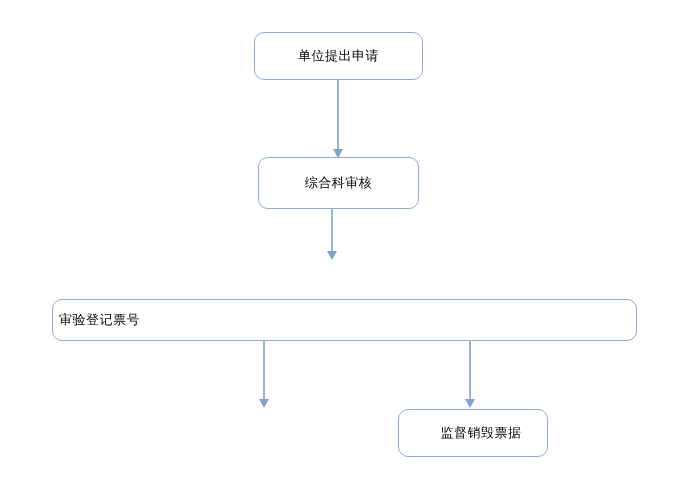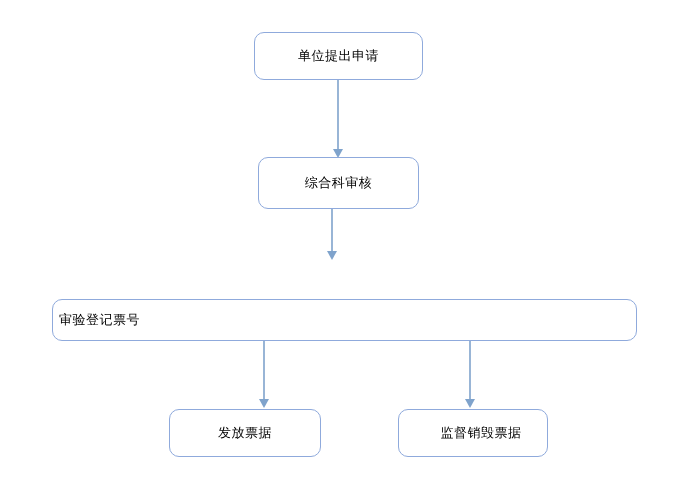--- a/index.html
+++ b/index.html
@@ -115,21 +115,18 @@
   <div class="node" id="node-review">
     <span>综合科审核</span>
   </div>
 
   <div class="node" id="node-tasks">
     <span class="task-text">审验登记票号</span>
     <span class="task-gap"></span>
     <span class="task-gap"></span>
   </div>
 
-  <div class="node" id="node-issue">
-    <span>发放票据</span>
-  </div>
 
   <div class="node" id="node-destroy">
     <span>监督销毁票据</span>
   </div>
 
 </div>
 
 </body></html>

